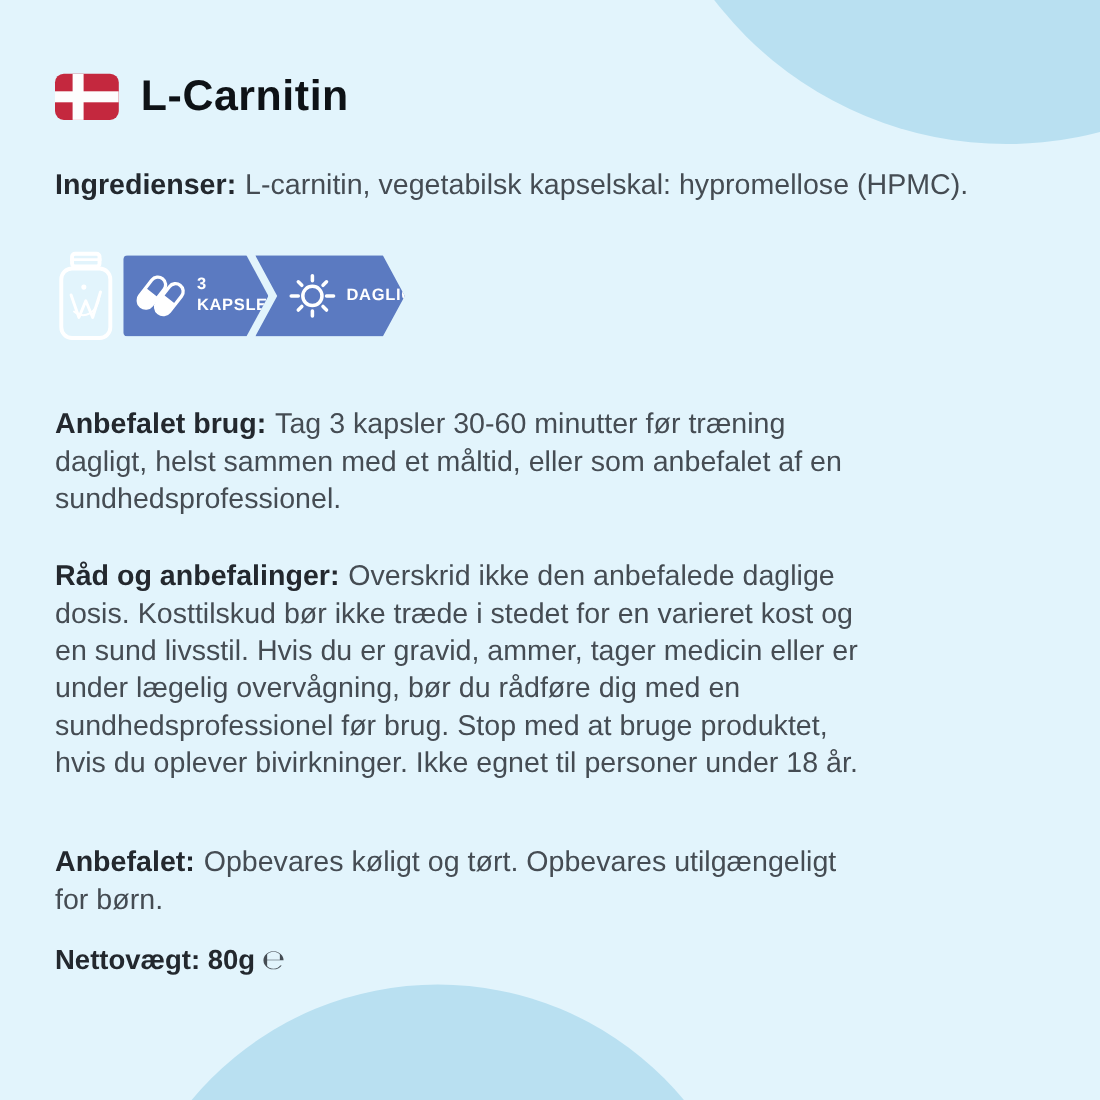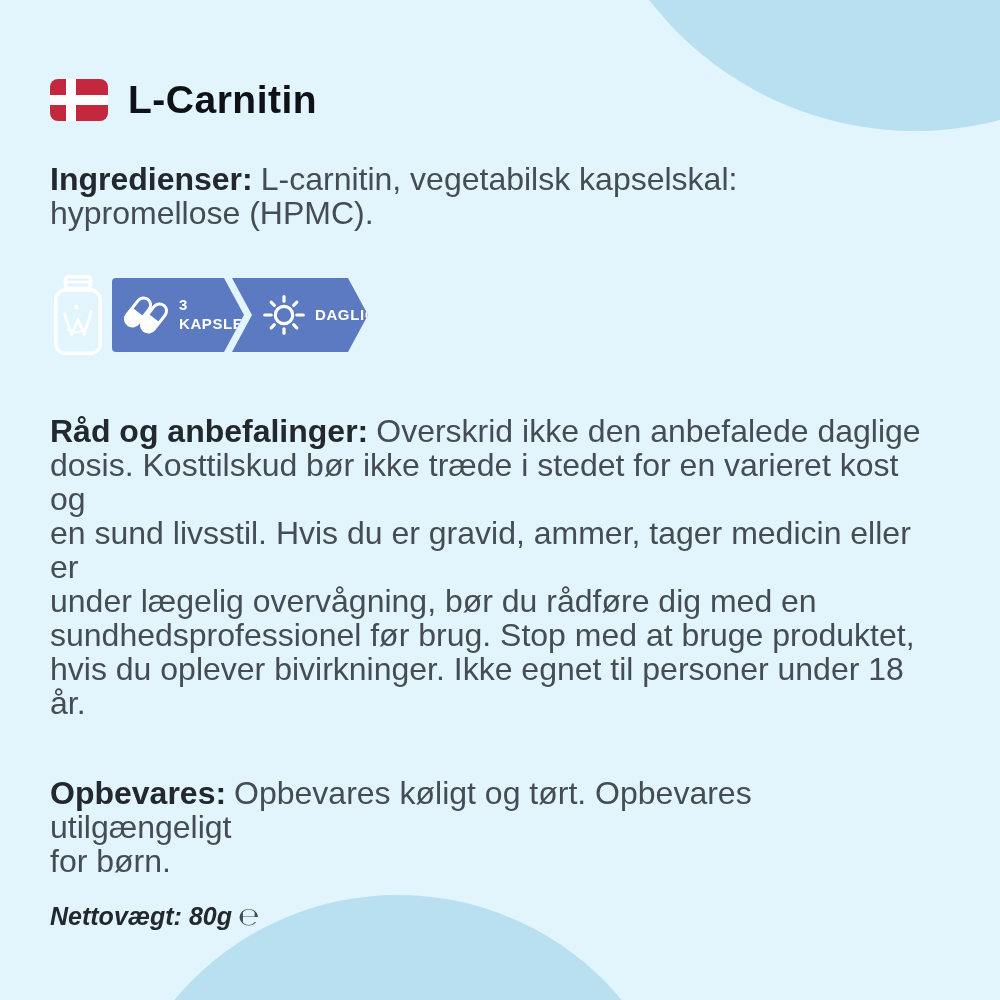--- a/index.html
+++ b/index.html
@@ -8,21 +8,21 @@
     position: relative;
     background: #e2f4fc;
     overflow: hidden;
     font-family: "Liberation Sans", sans-serif;
     color: #454c53;
   }
   .deco-circle { position: absolute; border-radius: 50%; background: #b9e0f1; }
   .circle-top-right { width: 670px; height: 670px; left: 580px; top: -539px; }
   .circle-bottom { width: 582px; height: 582px; left: 107px; top: 895px; }
 
-  .content { position: absolute; left: 50px; top: 78px; width: 910px; }
+  .content { position: absolute; left: 50px; top: 66px; width: 910px; }
 
   
   .header-row { display: flex; align-items: center; margin-bottom: 40px; }
   .flag {
     position: relative; width: 58px; height: 42px;
     background: #c4283e; border-radius: 8px; overflow: hidden;
     flex: 0 0 auto;
   }
   .flag .cross-v { position: absolute; left: 16px; top: 0; width: 10px; height: 100%; background: #fdfdfd; }
   .flag .cross-h { position: absolute; left: 0; top: 16px; width: 100%; height: 10px; background: #fdfdfd; }
@@ -53,27 +53,27 @@
   }
   .step-3 {
     margin-left: -12px; width: 196px; padding-left: 32px;
     clip-path: polygon(0 0, calc(100% - 20px) 0, 100% 50%, calc(100% - 20px) 100%, 0 100%, 20px 50%);
   }
   .step .icon { flex: 0 0 auto; margin-right: 9px; display: flex; }
   .step-label { white-space: pre-line; line-height: 1.25; }
   .step-3 .step-label { width: 104px; }
 
   
-  .para { font-size: 32px; line-height: 34px; max-width: 880px; }
+  .para { font-size: 26px; line-height: 34px; max-width: 880px; }
   .para .body-text { white-space: pre-line; }
   .sec-1 { margin-bottom: 36px; }
   .sec-2 { margin-bottom: 56px; }
   .sec-3 { margin-bottom: 24px; }
 
-  .net-weight { font-size: 25px; font-weight: 700; color: #23282e; font-style: italic; }
+  .net-weight { font-size: 25px; font-weight: 700; color: #23282e; }
   .estimated-sign { font-family: "DejaVu Sans", sans-serif; font-weight: 400; color: #454c53; margin-left: 6px; }
 </style>
 </head>
 <body>
 
 <div class="deco-circle circle-top-right"></div>
 <div class="deco-circle circle-bottom"></div>
 
 <div class="content">
 
@@ -133,32 +133,37 @@
             <line x1="38" y1="10" x2="34.5" y2="13.5"></line>
             <line x1="13.5" y1="34.5" x2="10" y2="38"></line>
           </g>
         </svg>
       </span>
       <span class="step-label">DAGLIGT</span>
     </div>
 
   </div>
 
+  <div class="para sec-1">
+    <span class="bold-label">Anbefalet brug:</span><span class="body-text">Tag 3 kapsler 30-60 minutter før træning
+dagligt, helst sammen med et måltid, eller som anbefalet af en
+sundhedsprofessionel.</span>
+  </div>
 
   <div class="para sec-2">
     <span class="bold-label">Råd og anbefalinger:</span><span class="body-text">Overskrid ikke den anbefalede daglige
 dosis. Kosttilskud bør ikke træde i stedet for en varieret kost og
 en sund livsstil. Hvis du er gravid, ammer, tager medicin eller er
 under lægelig overvågning, bør du rådføre dig med en
 sundhedsprofessionel før brug. Stop med at bruge produktet,
 hvis du oplever bivirkninger. Ikke egnet til personer under 18 år.</span>
   </div>
 
   <div class="para sec-3">
-    <span class="bold-label">Opbevares:</span><span class="body-text">Opbevares køligt og tørt. Opbevares utilgængeligt
+    <span class="bold-label">Anbefalet:</span><span class="body-text">Opbevares køligt og tørt. Opbevares utilgængeligt
 for børn.</span>
   </div>
 
   <div class="net-weight">
     <span>Nettovægt:</span>
     <span>80g</span><span class="estimated-sign">℮</span>
   </div>
 
 </div>
 

